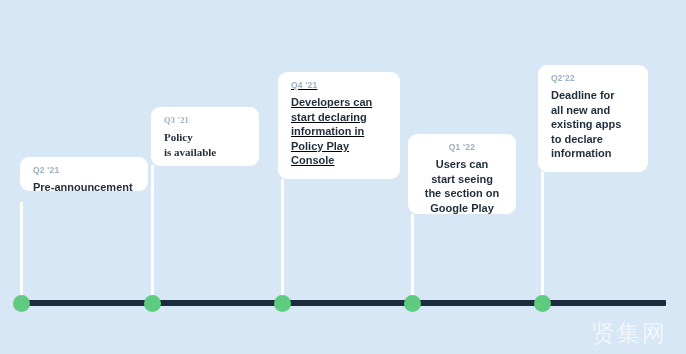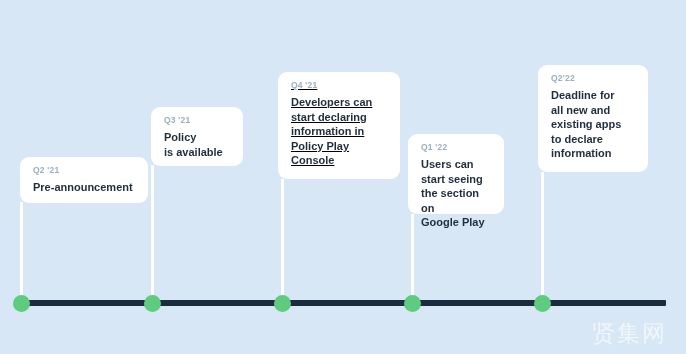--- a/index.html
+++ b/index.html
@@ -89,41 +89,41 @@
   <div class="stem" style="left:281px; top:179px; height:124px;"></div>
   <div class="stem" style="left:411px; top:214px; height:89px;"></div>
   <div class="stem" style="left:541px; top:172px; height:131px;"></div>
 
   <div class="marker" style="left:13px; top:295px; width:17px; height:17px;"></div>
   <div class="marker" style="left:144px; top:295px; width:17px; height:17px;"></div>
   <div class="marker" style="left:274px; top:295px; width:17px; height:17px;"></div>
   <div class="marker" style="left:404px; top:295px; width:17px; height:17px;"></div>
   <div class="marker" style="left:534px; top:295px; width:17px; height:17px;"></div>
 
-  <div class="card" style="left:20px; top:157px; width:128px; height:46px;">
+  <div class="card" style="left:20px; top:157px; width:128px; height:34px;">
     <div class="card-quarter">Q2 '21</div>
     <div class="card-body">Pre-announcement</div>
   </div>
 
-  <div class="card" style="left:151px; top:107px; width:92px; height:59px;">
+  <div class="card" style="left:151px; top:107px; width:108px; height:59px;font-family:Liberation Serif, serif;">
     <div class="card-quarter">Q3 '21</div>
     <div class="card-body">Policy
 is available</div>
   </div>
 
   <div class="card" style="left:278px; top:72px; width:122px; height:107px;text-decoration:underline;">
     <div class="card-quarter">Q4 '21</div>
     <div class="card-body">Developers can
 start declaring
 information in
 Policy Play
 Console</div>
   </div>
 
-  <div class="card" style="left:408px; top:134px; width:96px; height:80px;">
+  <div class="card" style="left:408px; top:134px; width:108px; height:80px;text-align:center;">
     <div class="card-quarter">Q1 '22</div>
     <div class="card-body">Users can
 start seeing
 the section on
 Google Play</div>
   </div>
 
   <div class="card" style="left:538px; top:65px; width:110px; height:107px;">
     <div class="card-quarter">Q2'22</div>
     <div class="card-body">Deadline for

